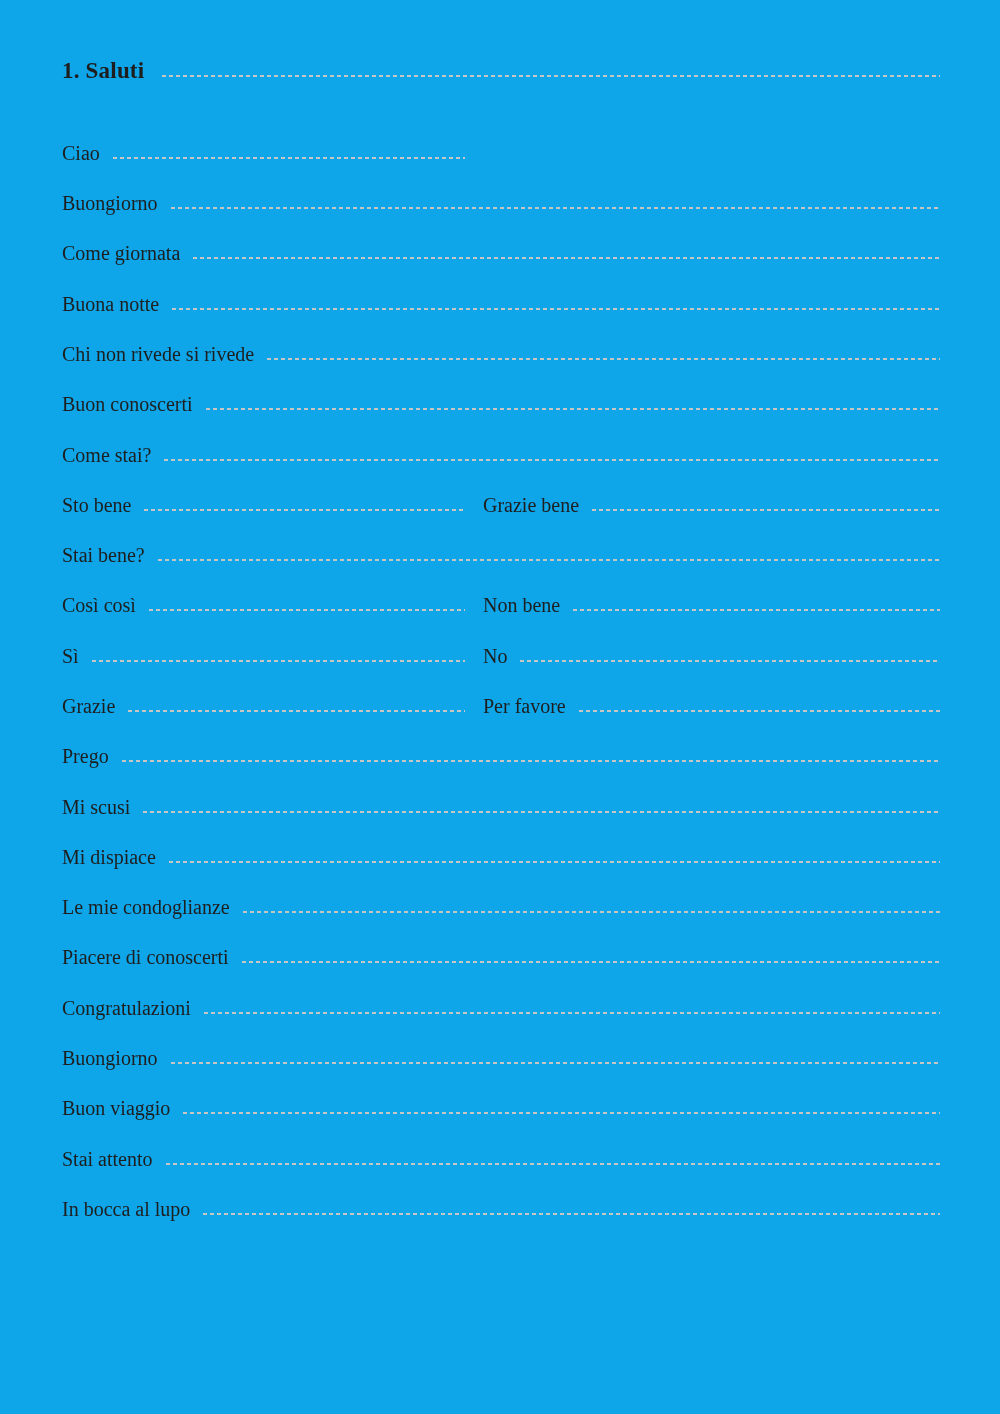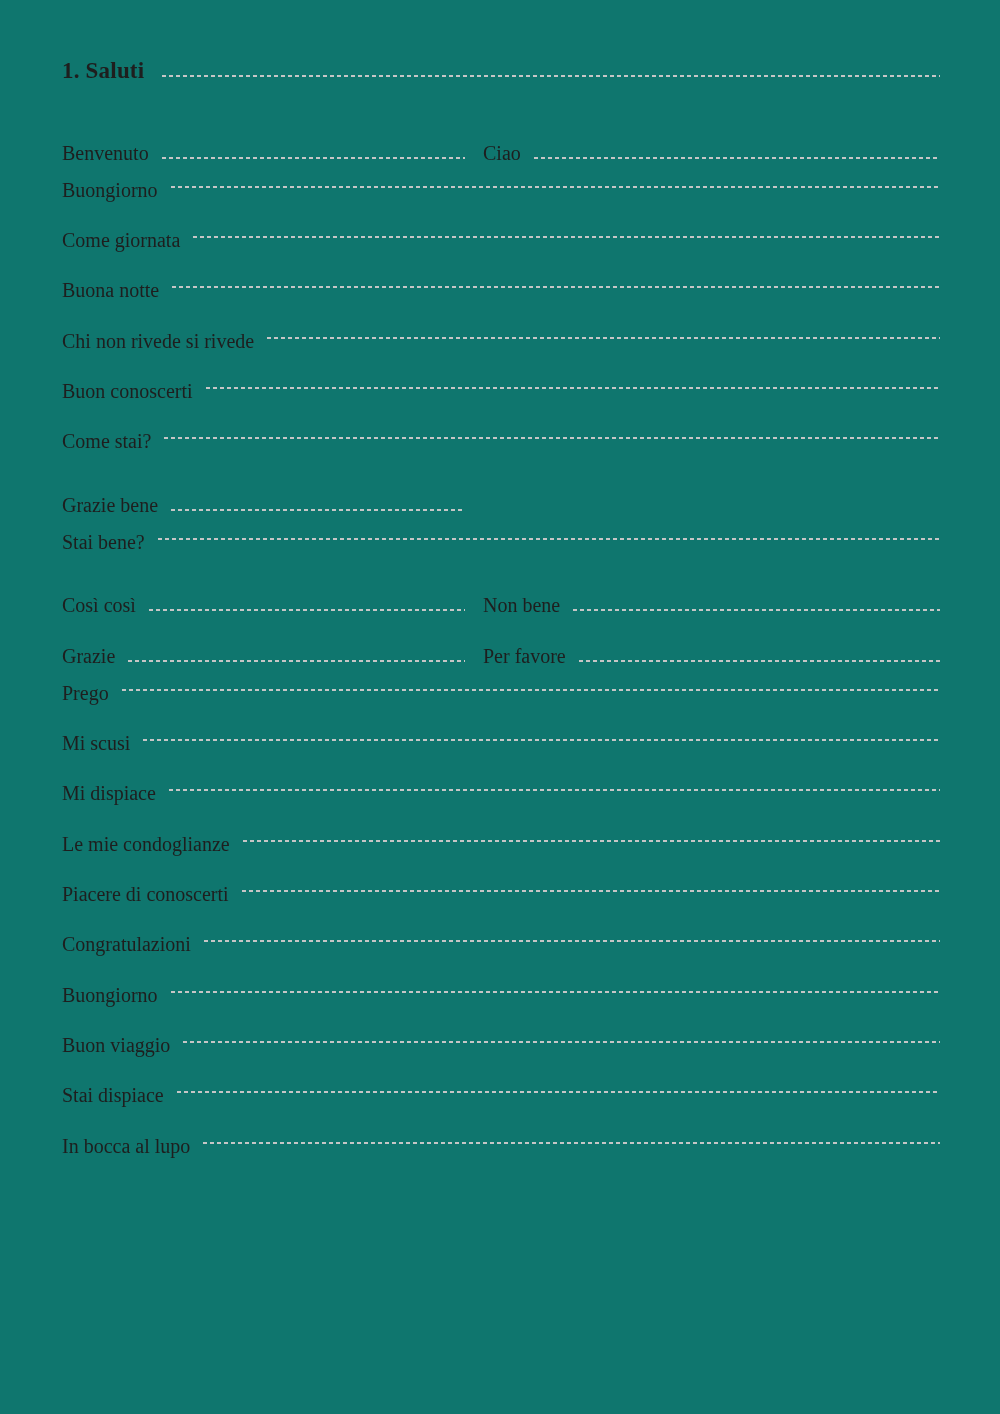--- a/index.html
+++ b/index.html
@@ -12,21 +12,21 @@
     height: 1414px;
     overflow: hidden;
     font-family: "Liberation Serif", "DejaVu Serif", serif;
     color: #1e1e1e;
   }
   .page {
     box-sizing: border-box;
     width: 1000px;
     height: 1414px;
     padding: 58px 60px 0 62px;
-    background: #0f766e;
+    background: #0ea5e9;
   }
   .title-row {
     display: flex;
     align-items: flex-end;
   }
   .title {
     margin: 0;
     font-size: 23px;
     font-weight: bold;
     line-height: 1.15;
@@ -46,21 +46,21 @@
   }
   .title-row .dashline {
     margin-bottom: 7px;
   }
   .rows {
     margin-top: 30px;
   }
   .row {
     height: 50.3px;
     display: flex;
-    align-items: center;
+    align-items: flex-end;
   }
   .row.two {
     display: grid;
     grid-template-columns: 403px 457px;
     column-gap: 18px;
     align-items: end;
   }
   .cell {
     display: flex;
     align-items: flex-end;
@@ -79,24 +79,20 @@
 <div class="page">
 
   <div class="title-row">
     <h1 class="title">1. Saluti</h1>
     <div class="dashline"></div>
   </div>
 
   <div class="rows" id="rows">
   <div class="row two">
     <div class="cell">
-      <span class="label">Benvenuto</span>
-      <div class="dashline"></div>
-    </div>
-    <div class="cell">
       <span class="label">Ciao</span>
       <div class="dashline"></div>
     </div>
   </div>
 
   <div class="row">
     <span class="label">Buongiorno</span>
     <div class="dashline"></div>
   </div>
 
@@ -121,20 +117,24 @@
     <div class="dashline"></div>
   </div>
 
   <div class="row">
     <span class="label">Come stai?</span>
     <div class="dashline"></div>
   </div>
 
   <div class="row two">
     <div class="cell">
+      <span class="label">Sto bene</span>
+      <div class="dashline"></div>
+    </div>
+    <div class="cell">
       <span class="label">Grazie bene</span>
       <div class="dashline"></div>
     </div>
   </div>
 
   <div class="row">
     <span class="label">Stai bene?</span>
     <div class="dashline"></div>
   </div>
 
@@ -142,20 +142,30 @@
     <div class="cell">
       <span class="label">Così così</span>
       <div class="dashline"></div>
     </div>
     <div class="cell">
       <span class="label">Non bene</span>
       <div class="dashline"></div>
     </div>
   </div>
 
+  <div class="row two">
+    <div class="cell">
+      <span class="label">Sì</span>
+      <div class="dashline"></div>
+    </div>
+    <div class="cell">
+      <span class="label">No</span>
+      <div class="dashline"></div>
+    </div>
+  </div>
 
   <div class="row two">
     <div class="cell">
       <span class="label">Grazie</span>
       <div class="dashline"></div>
     </div>
     <div class="cell">
       <span class="label">Per favore</span>
       <div class="dashline"></div>
     </div>
@@ -196,21 +206,21 @@
     <span class="label">Buongiorno</span>
     <div class="dashline"></div>
   </div>
 
   <div class="row">
     <span class="label">Buon viaggio</span>
     <div class="dashline"></div>
   </div>
 
   <div class="row">
-    <span class="label">Stai dispiace</span>
+    <span class="label">Stai attento</span>
     <div class="dashline"></div>
   </div>
 
   <div class="row">
     <span class="label">In bocca al lupo</span>
     <div class="dashline"></div>
   </div>
 </div>
 
 </div>

